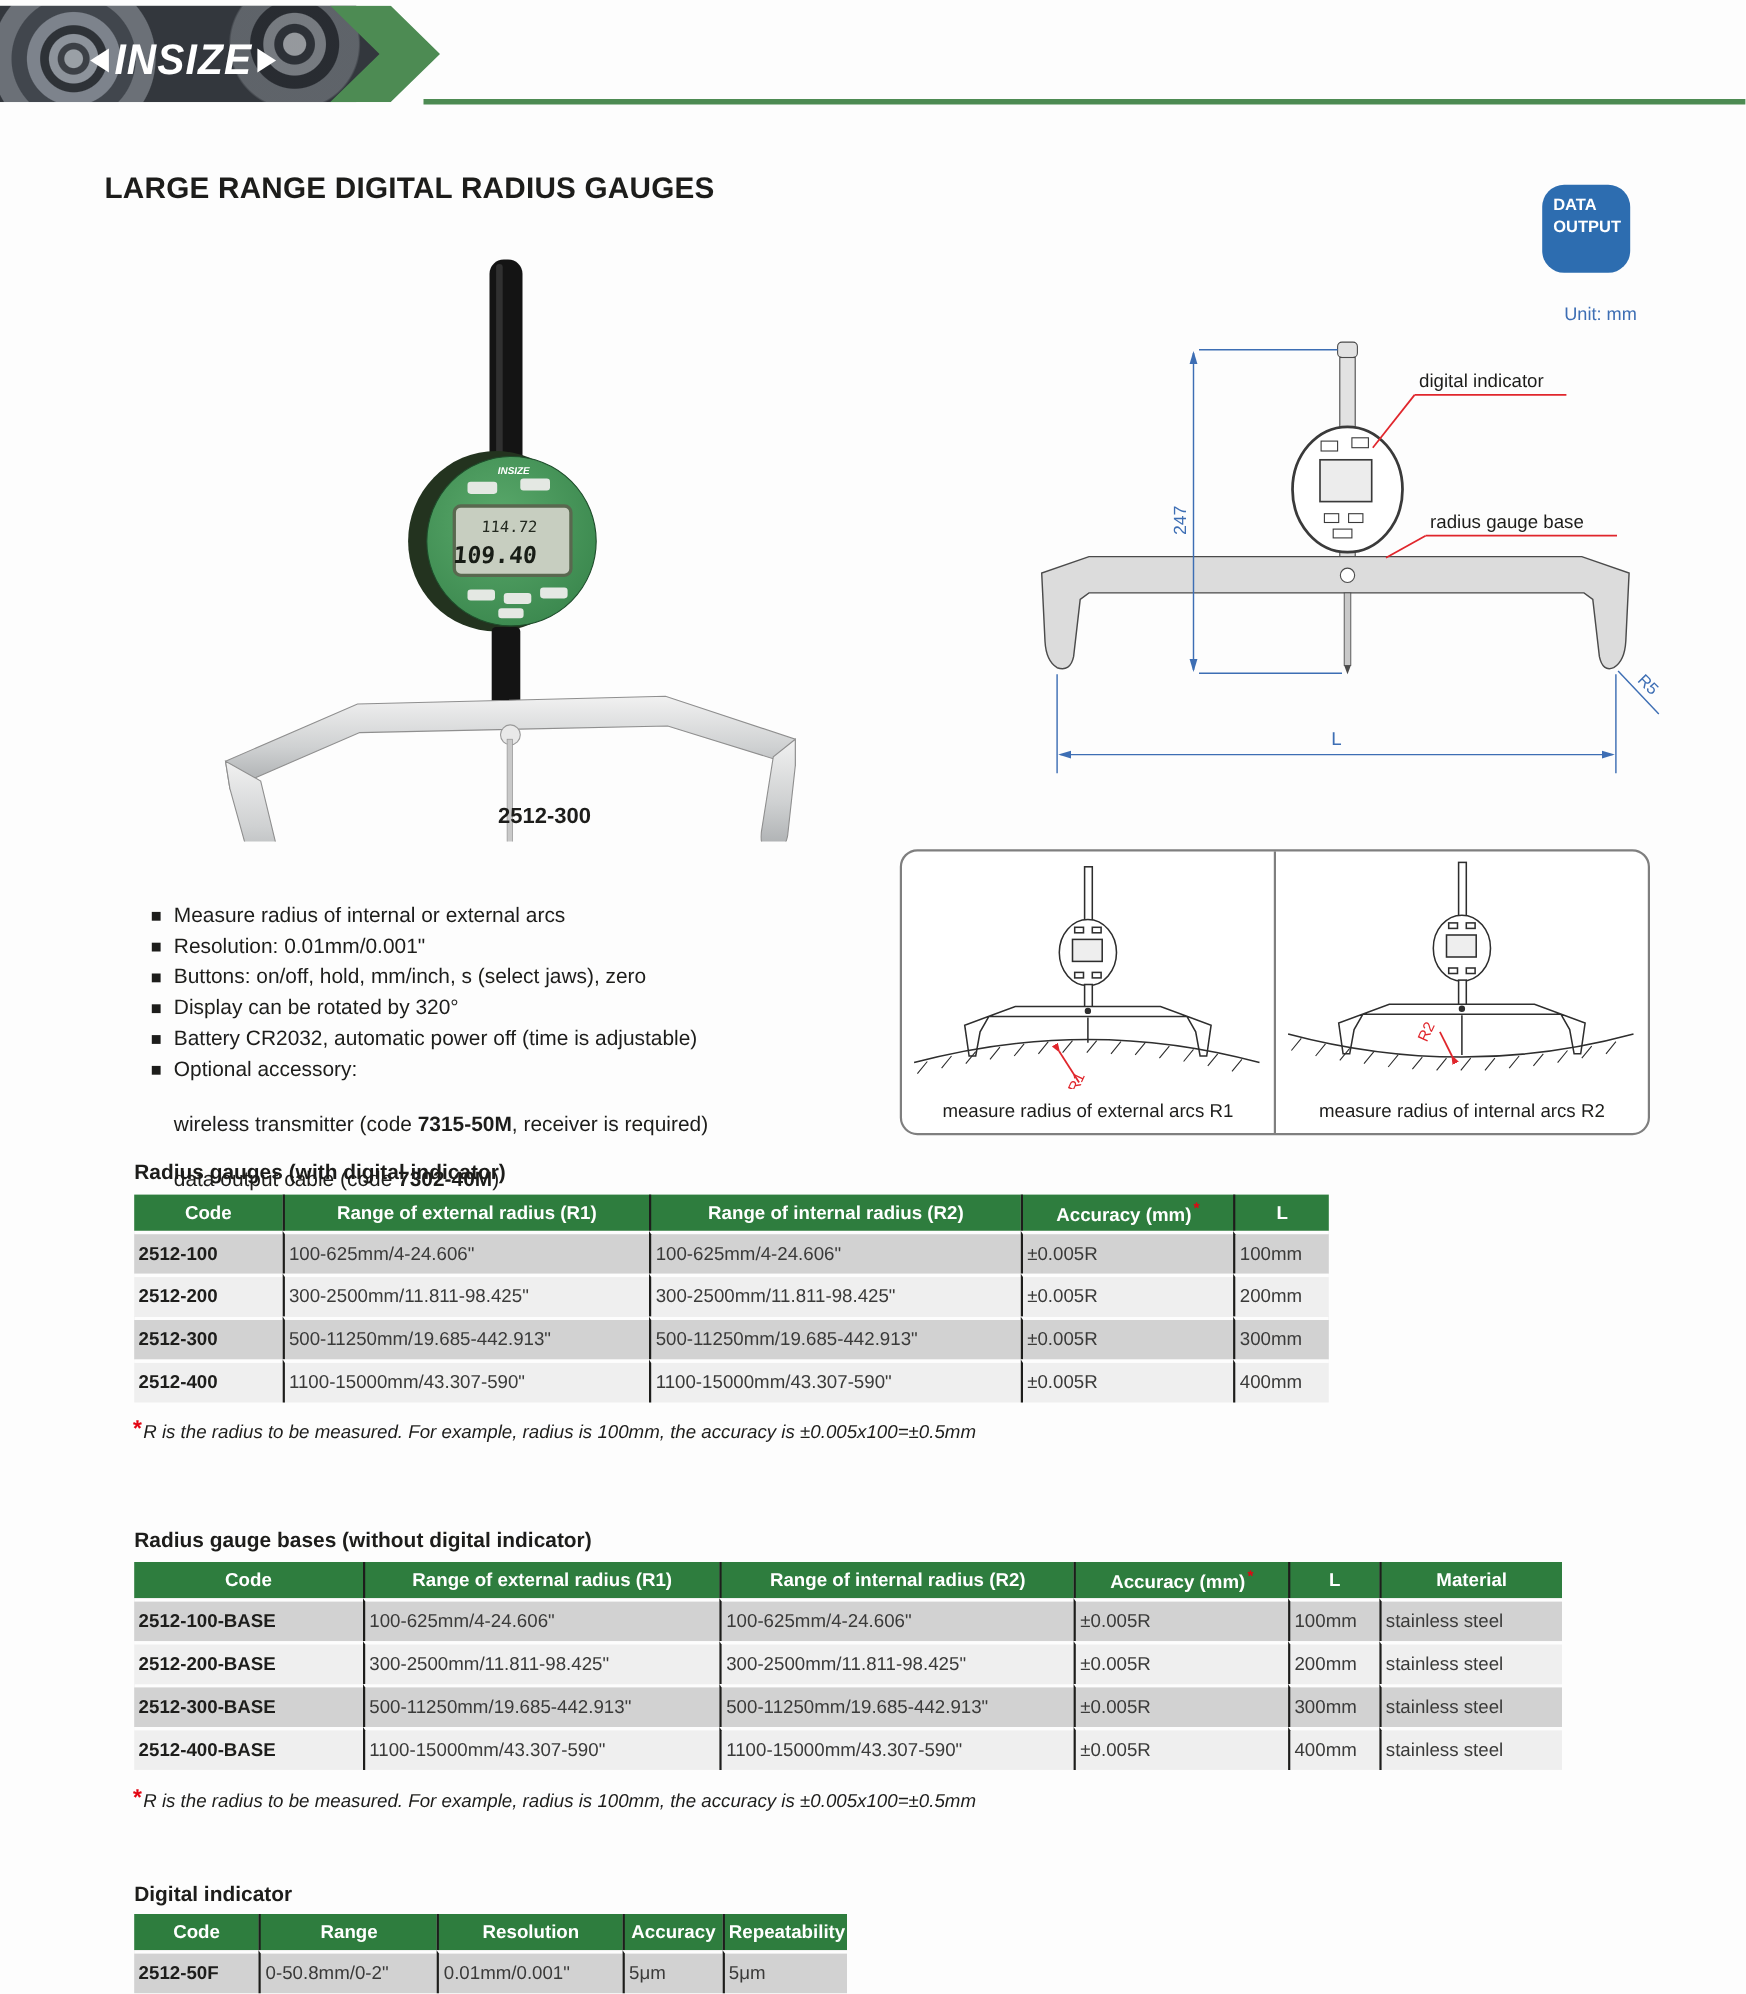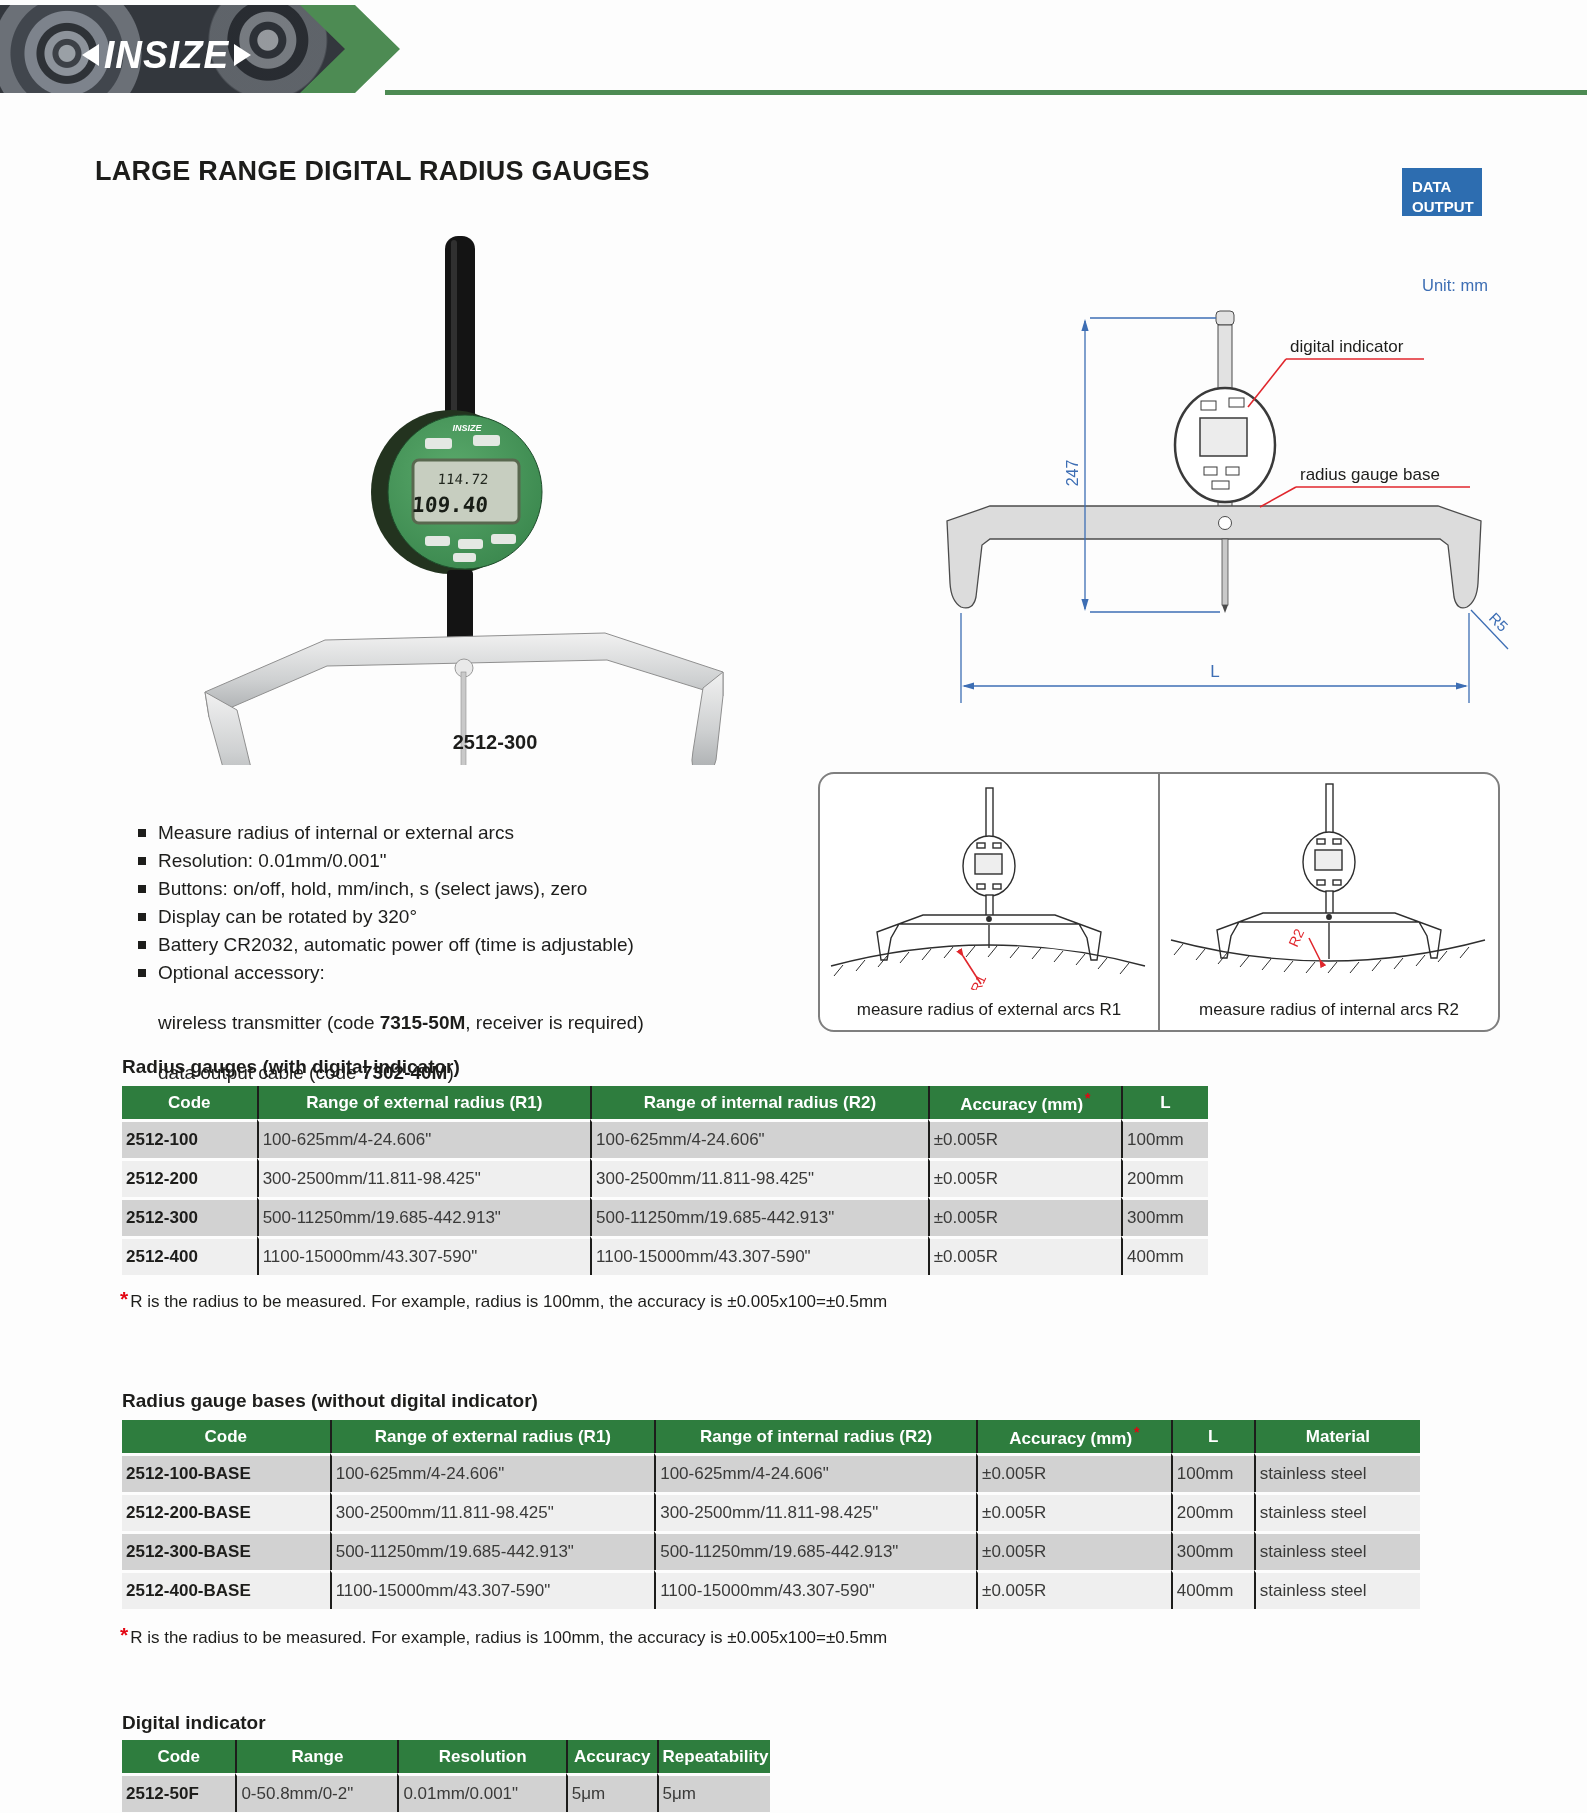--- a/index.html
+++ b/index.html
@@ -19,21 +19,21 @@
   .banner-rule{position:absolute;left:385px;right:0;top:90px;height:5px;background:#4d8b53;}
   .logo{position:absolute;left:82px;top:34px;display:flex;align-items:center;gap:5px;z-index:3;}
   .logo .tri{width:0;height:0;border-top:11px solid transparent;border-bottom:11px solid transparent;}
   .logo .tri.l{border-right:17px solid #fff;}
   .logo .tri.r{border-left:17px solid #fff;}
   .logo .brand{color:#fff;font-weight:bold;font-style:italic;font-size:37px;letter-spacing:1px;
     transform:scaleY(1.05);}
 
   
   .page-title{position:absolute;left:95px;top:156px;font-size:27px;font-weight:bold;color:#1d1d1b;letter-spacing:.2px;}
-  .badge{position:absolute;left:1402px;top:168px;width:80px;height:48px;background:#2d6db0;border-radius:0;
+  .badge{position:absolute;left:1402px;top:168px;width:80px;height:80px;background:#2d6db0;border-radius:20px;
     color:#fff;font-weight:bold;font-size:15px;line-height:1.35;padding:9px 0 0 10px;box-sizing:border-box;}
 
   
   .product-photo{position:absolute;left:175px;top:220px;width:560px;height:545px;}
   .product-caption{position:absolute;left:380px;top:731px;width:230px;text-align:center;
     font-size:20px;font-weight:bold;color:#1d1d1b;}
 
   
   .tech-diagram{position:absolute;left:820px;top:255px;width:700px;height:460px;}
 
@@ -55,21 +55,21 @@
   
   .section-title{position:absolute;font-size:19px;font-weight:bold;color:#1d1d1b;}
   table.spec{position:absolute;border-collapse:separate;border-spacing:0;table-layout:fixed;}
   table.spec th{background:#2e7d3e;color:#fff;font-size:17px;font-weight:bold;height:33px;padding:0 4px;}
   table.spec td{font-size:17px;color:#3a3a39;text-align:left;height:36px;padding:0 4px;border-top:3px solid #fdfdfd;}
   table.spec td.code{font-weight:bold;color:#1d1d1b;}
   table.spec th + th, table.spec td + td{border-left:2px solid #1d1d1b;}
   table.spec tbody tr:nth-child(odd) td{background:#d2d2d2;}
   table.spec tbody tr:nth-child(even) td{background:#efefef;}
   .star{color:#e30613;font-weight:bold;vertical-align:super;font-size:14px;margin-left:2px;}
-  .footnote{position:absolute;font-size:17px;color:#1d1d1b;}
+  .footnote{position:absolute;font-size:17px;color:#1d1d1b;font-style:italic;}
   .footnote .fstar{color:#e30613;font-weight:bold;font-size:21px;vertical-align:top;line-height:14px;margin-right:2px;}
 
   #t1{left:122px;top:1086px;width:1086px;}
   #t2{left:122px;top:1420px;width:1298px;}
   #t3{left:122px;top:1740px;width:648px;}
 </style>
 </head>
 <body>
 
 <div id="page">

